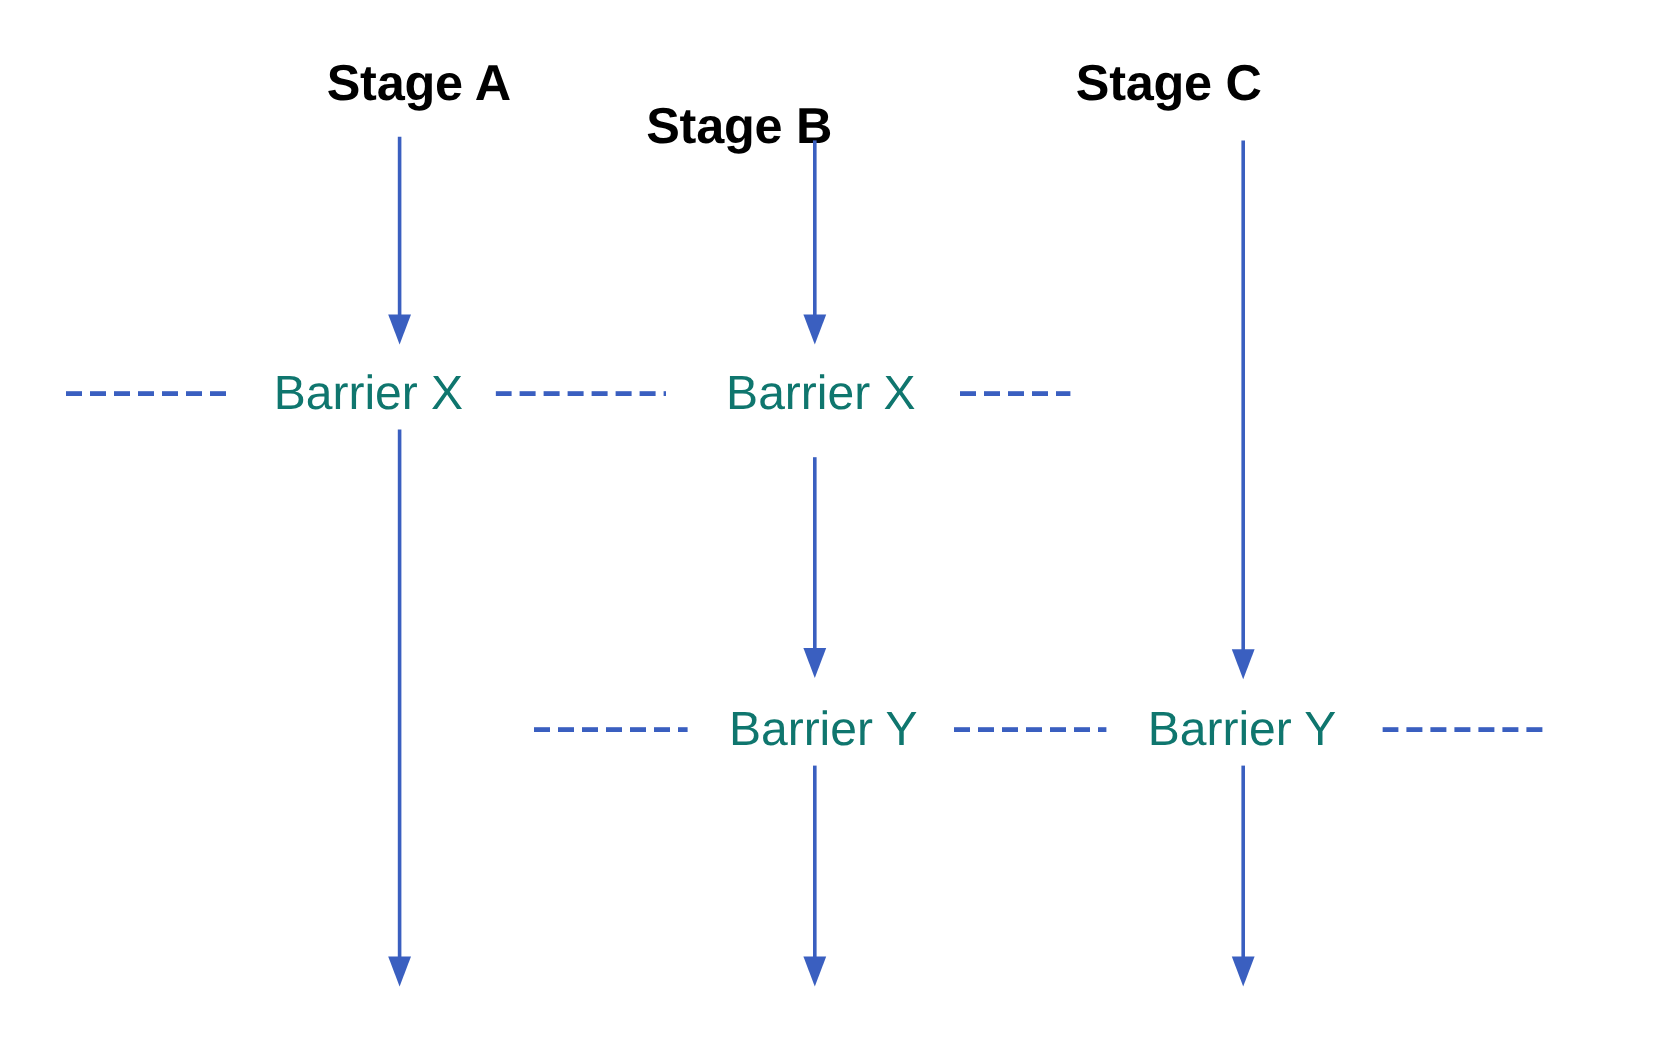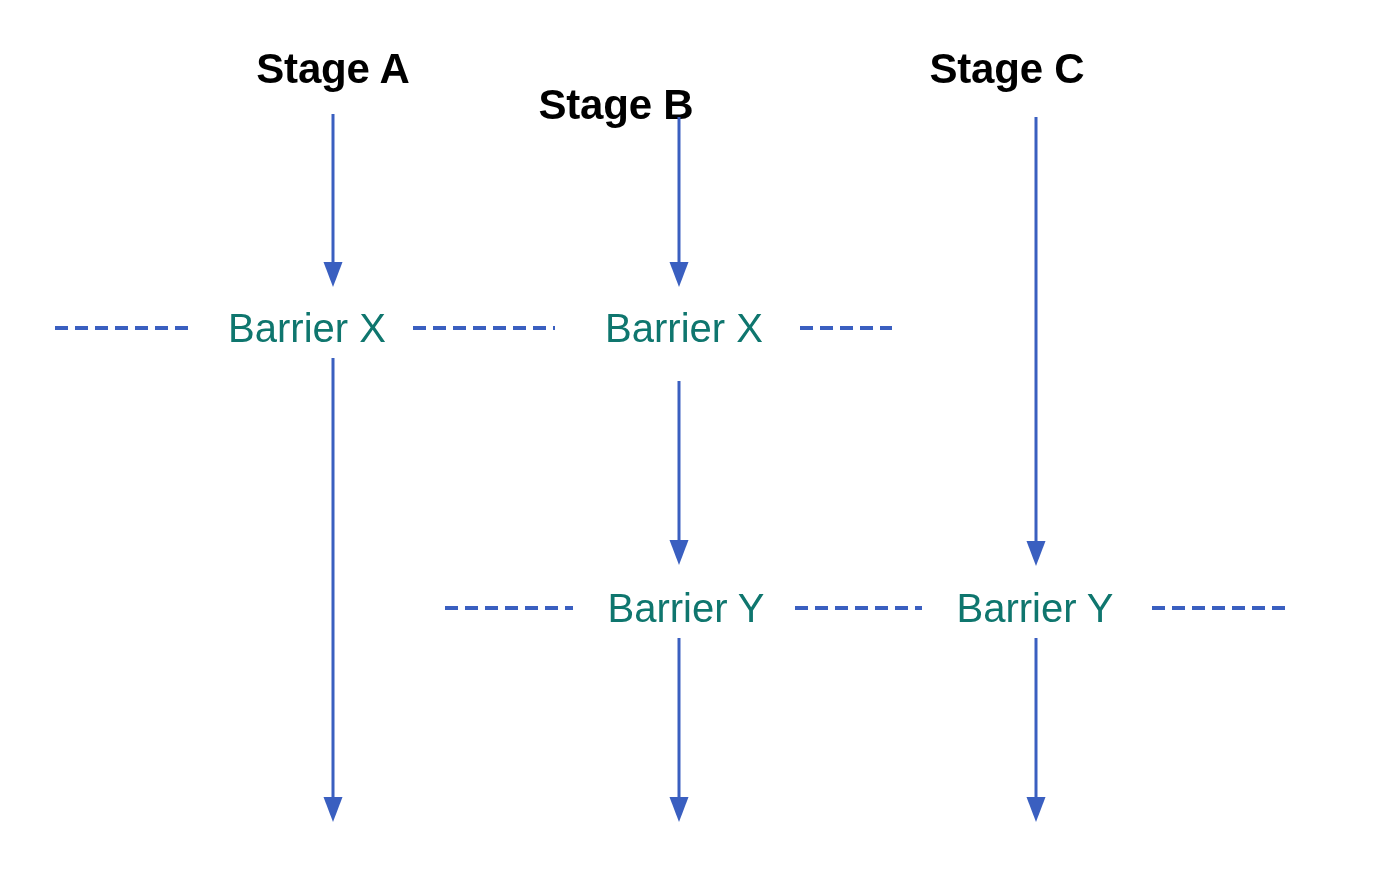--- a/index.html
+++ b/index.html
@@ -55,23 +55,23 @@
   .arrow svg {
     display: block;
     overflow: visible;
   }
 </style>
 </head>
 <body>
 
 <div id="canvas">
 
-  <div class="stage-header" style="left:333px; top:48px;">Stage A</div>
+  <div class="stage-header" style="left:349px; top:48px;">Stage A</div>
   <div class="stage-header" style="left:616px; top:48px;margin-top:36px;">Stage B</div>
-  <div class="stage-header" style="left:1007px; top:48px;">Stage C</div>
+  <div class="stage-header" style="left:974px; top:48px;">Stage C</div>
 
   <div class="dash-run" style="left:55px; top:328px; width:138px; --dash-color:#3a5fc0;"></div>
   <div class="dash-run" style="left:413px; top:328px; width:142px; --dash-color:#3a5fc0;"></div>
   <div class="dash-run" style="left:800px; top:328px; width:92px; --dash-color:#3a5fc0;"></div>
   <div class="dash-run" style="left:445px; top:608px; width:128px; --dash-color:#3a5fc0;"></div>
   <div class="dash-run" style="left:795px; top:608px; width:127px; --dash-color:#3a5fc0;"></div>
   <div class="dash-run" style="left:1152px; top:608px; width:136px; --dash-color:#3a5fc0;"></div>
 
   <div class="barrier-label" style="left:307px; top:328px;">Barrier X</div>
   <div class="barrier-label" style="left:684px; top:328px;">Barrier X</div>

